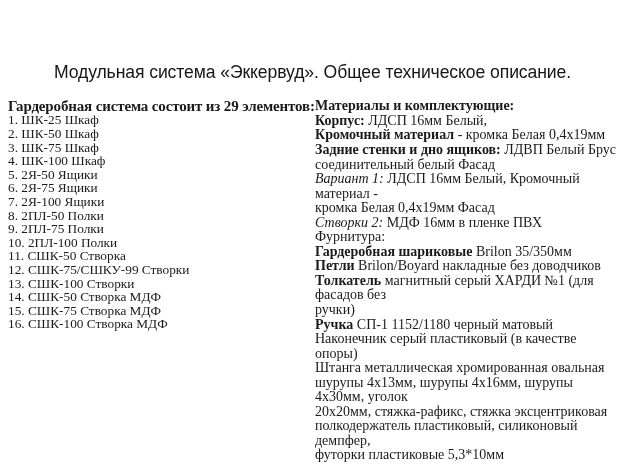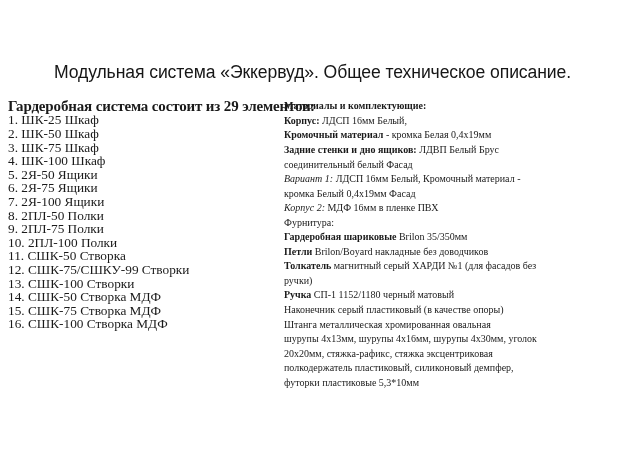--- a/index.html
+++ b/index.html
@@ -57,22 +57,23 @@
     white-space: nowrap;
   }
   .col-left .heading {
     font-weight: bold;
     font-size: 15px;
     line-height: 14.4px;
     letter-spacing: -0.15px;
   }
 
   .col-right .line {
-    font-size: 10px;
+    font-size: 14px;
     line-height: 14.55px;
+    margin-left: 31px;
   }
   .col-right .heading {
     font-weight: bold;
     line-height: 14.9px;
   }
   .col-right b {
     font-weight: bold;
   }
   .col-right i {
   }
@@ -107,22 +108,22 @@
   </div>
 
   <div class="col-right">
     <div class="line heading">Материалы и комплектующие:</div>
     <div id="right-list">
         <div class="line"><b>Корпус:</b><span> ЛДСП 16мм Белый,</span></div>
         <div class="line"><b>Кромочный материал</b><span> - кромка Белая 0,4х19мм</span></div>
         <div class="line"><b>Задние стенки и дно ящиков:</b><span> ЛДВП Белый Брус</span></div>
         <div class="line"><span>соединительный белый Фасад</span></div>
         <div class="line"><i>Вариант 1:</i><span> ЛДСП 16мм Белый, Кромочный материал -</span></div>
-        <div class="line"><span>кромка Белый 0,4х19мм Фасад</span></div>
-        <div class="line"><i>Корпус 2:</i><span> МДФ 16мм в пленке ПВХ</span></div>
+        <div class="line"><span>кромка Белая 0,4х19мм Фасад</span></div>
+        <div class="line"><i>Створки 2:</i><span> МДФ 16мм в пленке ПВХ</span></div>
         <div class="line"><span>Фурнитура:</span></div>
         <div class="line"><b>Гардеробная шариковые</b><span> Brilon 35/350мм</span></div>
         <div class="line"><b>Петли</b><span> Brilon/Boyard накладные без доводчиков</span></div>
         <div class="line"><b>Толкатель</b><span> магнитный серый ХАРДИ №1 (для фасадов без</span></div>
         <div class="line"><span>ручки)</span></div>
         <div class="line"><b>Ручка</b><span> СП-1 1152/1180 черный матовый</span></div>
         <div class="line"><span>Наконечник серый пластиковый (в качестве опоры)</span></div>
         <div class="line"><span>Штанга металлическая хромированная овальная</span></div>
         <div class="line"><span>шурупы 4х13мм, шурупы 4х16мм, шурупы 4х30мм, уголок</span></div>
         <div class="line"><span>20х20мм, стяжка-рафикс, стяжка эксцентриковая</span></div>

